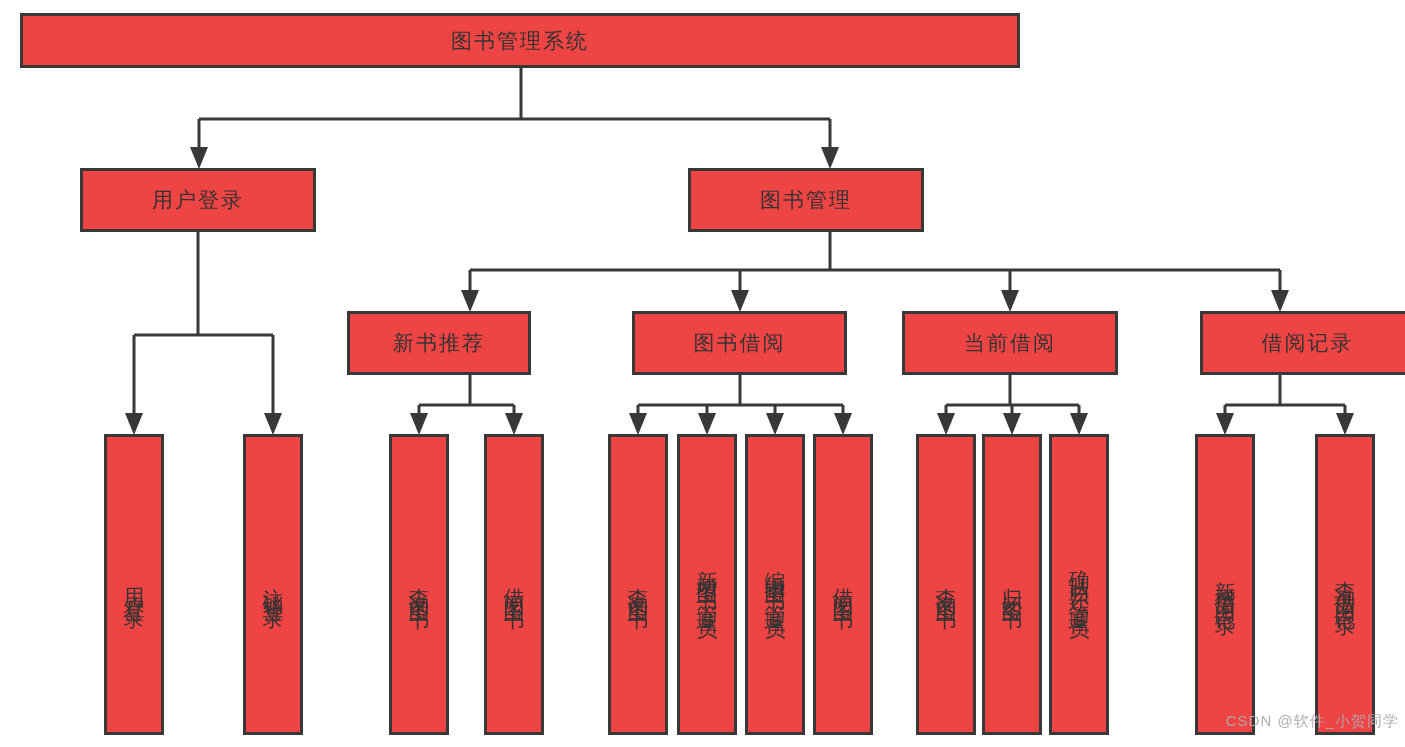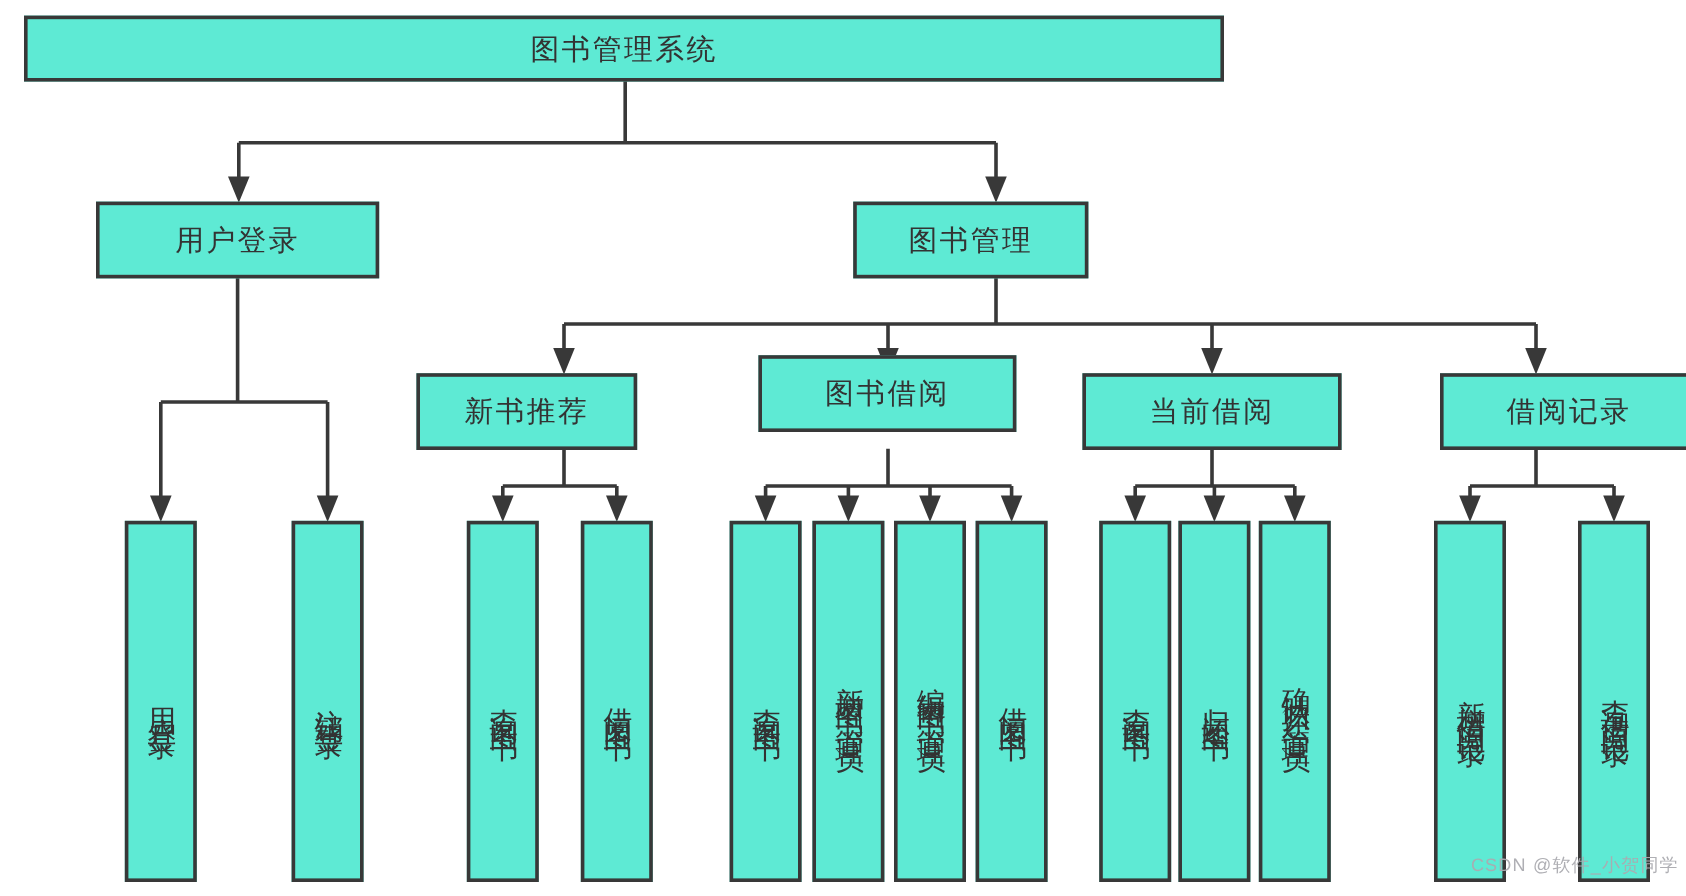--- a/index.html
+++ b/index.html
@@ -13,24 +13,24 @@
   }
   .connectors {
     position: absolute;
     left: 0; top: 0;
     width: 1405px; height: 747px;
     pointer-events: none;
   }
   .node {
     position: absolute;
     box-sizing: border-box;
-    background: #5eead4;
+    background: #ef4444;
     border: 3px solid #383838;
     color: #333333;
-    font-size: 24px;
+    font-size: 21px;
     letter-spacing: 2px;
     display: flex;
     align-items: center;
     justify-content: center;
     text-align: center;
     white-space: nowrap;
   }
   .node.h { height: 64px; }
   .node.v {
     top: 434px;
@@ -84,24 +84,24 @@
       <polygon points="1003,413 1021,413 1012,435"></polygon>
       <polygon points="1070,413 1088,413 1079,435"></polygon>
       <polygon points="1216,413 1234,413 1225,435"></polygon>
       <polygon points="1336,413 1354,413 1345,435"></polygon>
     </g>
   </svg>
 
   <div class="node h" style="left:20px; top:13px; width:1000px; height:55px;">图书管理系统</div>
 
   <div class="node h" style="left:80px; top:168px; width:236px;">用户登录</div>
-  <div class="node h" style="left:711px; top:168px; width:196px;">图书管理</div>
+  <div class="node h" style="left:688px; top:168px; width:236px;">图书管理</div>
 
   <div class="node h" style="left:347px; top:311px; width:184px;">新书推荐</div>
-  <div class="node h" style="left:632px; top:296px; width:215px;">图书借阅</div>
+  <div class="node h" style="left:632px; top:311px; width:215px;">图书借阅</div>
   <div class="node h" style="left:902px; top:311px; width:216px;">当前借阅</div>
   <div class="node h" style="left:1172px; top:311px; width:215px;margin-left:28px;">借阅记录</div>
 
   <div class="node v" style="left:104px;">用户登录</div>
   <div class="node v" style="left:243px;">注销登录</div>
   <div class="node v" style="left:389px;">查询图书</div>
   <div class="node v" style="left:484px;">借阅图书</div>
   <div class="node v" style="left:608px;">查询图书</div>
   <div class="node v" style="left:677px;">新增图书（管理员）</div>
   <div class="node v" style="left:745px;">编辑图书（管理员）</div>

